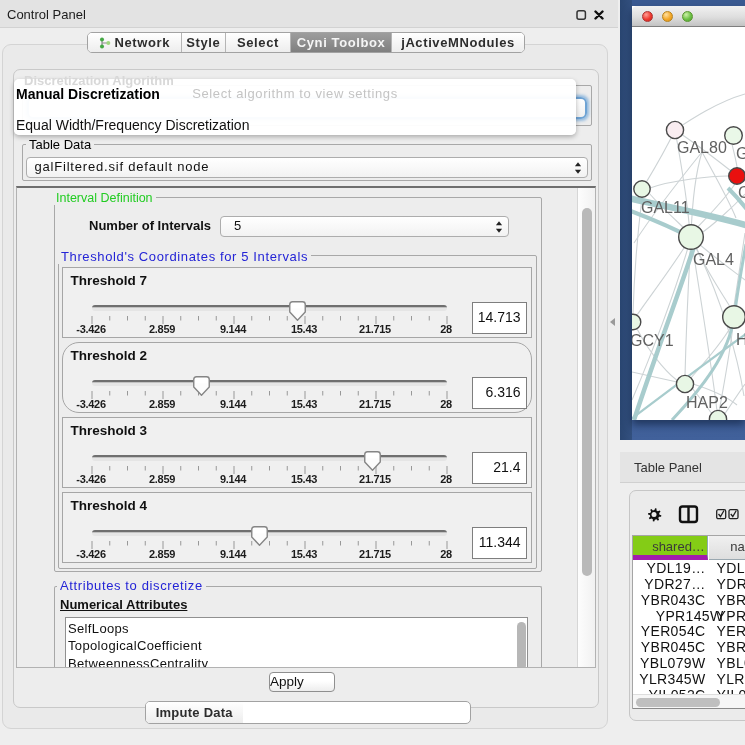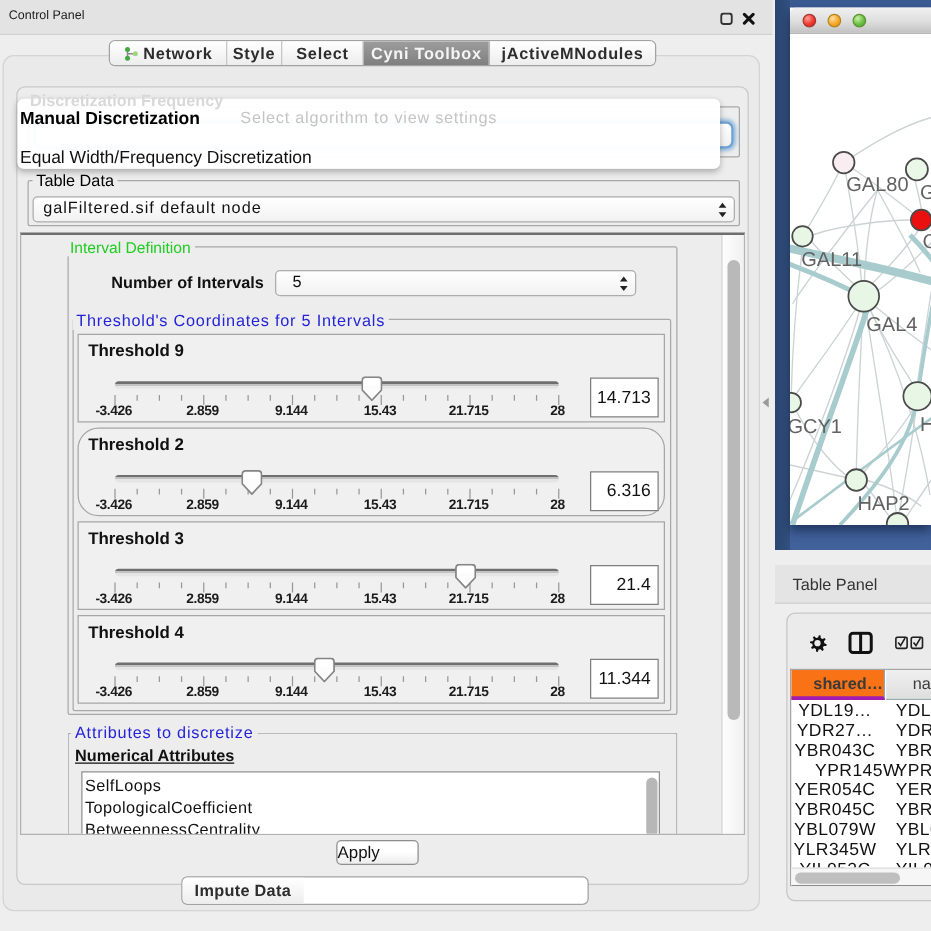--- a/index.html
+++ b/index.html
@@ -1,19 +1,19 @@
 <!DOCTYPE html>
 <html><head><meta charset="utf-8"><style>
 
 * { margin:0; padding:0; box-sizing:border-box; }
 html,body { width:745px; height:745px; overflow:hidden; }
 body { font-family:"Liberation Sans",sans-serif; background:#eeeeee; position:relative; }
 .abs { position:absolute; }
 #titlebar { position:absolute; left:0; top:0; width:618px; height:28px; background:#e3e3e3; border-bottom:1px solid #d2d2d2; }
-#titlebar span.t { position:absolute; left:7px; top:7px; font-size:10px; color:#1c1c1c; }
+#titlebar span.t { position:absolute; left:7px; top:7px; font-size:13px; color:#1c1c1c; }
 #panel1 { position:absolute; left:2px; top:44px; width:606px; height:685px; background:#eaeaea; border:1px solid #d4d4d4; border-radius:9px; }
 #panel2 { position:absolute; left:13px; top:69px; width:586px; height:639px; background:#ededed; border:1px solid #c9c9c9; border-radius:7px; }
 .seg { position:absolute; display:flex; border:1px solid #a2a2a2; border-radius:5px; overflow:hidden; background:#fff; }
 .seg div { height:100%; display:flex; align-items:center; justify-content:center; font-size:13px; font-weight:600; letter-spacing:0.6px; color:#2d2d2d; background:linear-gradient(#ffffff,#ededed); border-right:1px solid #b5b5b5; }
 .seg div:last-child { border-right:none; }
 .seg div.sel { background:linear-gradient(#9d9d9d,#7f7f7f); color:#f5f5f5; }
 .group { position:absolute; border:1px solid #a8a8a8; border-radius:2px; }
 .gtitle { position:absolute; top:-7px; font-size:13px; background:#ededed; padding:0 3px; white-space:nowrap; }
 .combo { position:absolute; background:linear-gradient(#ffffff,#f2f2f2); border:1px solid #adadad; border-radius:4px; font-size:13px; color:#111; }
 .combo span.txt { position:absolute; top:44%; transform:translateY(-50%); white-space:nowrap; }
@@ -36,21 +36,21 @@
 #desktop .leftdark { position:absolute; left:0; top:0; width:12px; height:100%; background:linear-gradient(90deg,#2a4671,#33507f); }
 #netwin { position:absolute; left:12px; top:6px; width:113px; height:414px; background:#fff; box-shadow:0 5px 8px rgba(8,22,48,0.55); }
 #netwin .wtb { position:absolute; left:0; top:0; width:100%; height:21px; background:linear-gradient(#f1f1f1 0%,#dedede 55%,#c3c3c3 100%); border-bottom:1px solid #7f7f7f; border-top-left-radius:5px; }
 .light { position:absolute; top:5px; width:11px; height:11px; border-radius:50%; }
 #netcontent { position:absolute; left:0; top:22px; width:113px; height:392px; overflow:hidden; background:#fff; }
 #tphdr { position:absolute; left:620px; top:452px; width:125px; height:31px; background:#e4e4e4; border-bottom:1px solid #d0d0d0; }
 #tphdr span { position:absolute; left:14px; top:8px; font-size:13px; color:#333; }
 #tablepanel { position:absolute; left:629px; top:490px; width:130px; height:231px; background:#ebebeb; border:1px solid #c6c6c6; border-radius:7px 0 0 7px; }
 #tbl { position:absolute; left:2px; top:44px; width:128px; height:174px; background:#fff; border-top:1px solid #a5a5a5; border-left:1px solid #a5a5a5; overflow:hidden; }
 .hcell { position:absolute; top:0; height:24px; font-size:13px; color:#3a3a3a; text-align:center; line-height:22px; }
-.trow { position:absolute; font-size:14px; color:#111; white-space:pre; width:75px; text-align:center; letter-spacing:0.35px; }
+.trow { position:absolute; font-size:14px; color:#111; white-space:pre; width:75px; text-align:right; letter-spacing:0.35px; }
 .trow2 { position:absolute; font-size:14px; color:#111; white-space:pre; letter-spacing:0.35px; }
 </style></head><body>
 
 <div id="titlebar">
     <span class="t">Control Panel</span>
 <svg style="position:absolute;left:576px;top:10px;" width="30" height="10" viewBox="0 0 30 10">
       <rect x="1" y="0.8" width="8.4" height="8.4" rx="2" fill="none" stroke="#333" stroke-width="1.5"></rect>
       <path d="M19.5,1.5 L26.5,8.5 M26.5,1.5 L19.5,8.5" stroke="#111" stroke-width="2.4" stroke-linecap="round"></path>
     </svg>
 </div>
@@ -92,21 +92,21 @@
       <span class="txt" style="left:13px;">5</span>
       <svg class="step" viewBox="0 0 9 14">
         <path d="M4.5,0.5 L8,5 H1 Z" fill="#222"></path>
         <path d="M4.5,13.5 L8,9 H1 Z" fill="#222"></path>
       </svg>
     </div>
 <div class="group" style="left:41px; top:66.5px; width:479px; height:314.5px;">
       <span class="gtitle" style="left:-1px; color:#2424d6; letter-spacing:0.62px;">Threshold's Coordinates for 5 Intervals</span>
     </div>
 <div class="tpanel" style="top:79px;">
-      <div class="ttitle">Threshold 9</div>
+      <div class="ttitle">Threshold 7</div>
       <div class="track"></div>
       <svg class="ticks" width="470" height="71">
         <path d="M29.00,48 L29.00,56 M46.75,48 L46.75,52.5 M64.50,48 L64.50,52.5 M82.25,48 L82.25,52.5 M100.00,48 L100.00,56 M117.75,48 L117.75,52.5 M135.50,48 L135.50,52.5 M153.25,48 L153.25,52.5 M171.00,48 L171.00,56 M188.75,48 L188.75,52.5 M206.50,48 L206.50,52.5 M224.25,48 L224.25,52.5 M242.00,48 L242.00,56 M259.75,48 L259.75,52.5 M277.50,48 L277.50,52.5 M295.25,48 L295.25,52.5 M313.00,48 L313.00,56 M330.75,48 L330.75,52.5 M348.50,48 L348.50,52.5 M366.25,48 L366.25,52.5 M384.00,48 L384.00,56" stroke="#989898" stroke-width="1" fill="none"></path>
       </svg>
       <span class="tl" style="left:28px;">-3.426</span>
       <span class="tl" style="left:99px;">2.859</span>
       <span class="tl" style="left:170px;">9.144</span>
       <span class="tl" style="left:241px;">15.43</span>
       <span class="tl" style="left:312px;">21.715</span>
       <span class="tl" style="left:383px;">28</span>
@@ -183,21 +183,21 @@
 </div>
 <div id="applybtn">Apply</div>
 <div class="seg" style="left:145px; top:700.5px; width:326px; height:23.5px;">
 <div style="width:96.5px; letter-spacing:0.25px;">Impute Data</div>
 </div>
 <div id="popup">
     <div style="position:absolute; left:0; top:6.5px; width:100%; text-align:center; font-size:13px; letter-spacing:0.6px; color:#c4c4c4;">Select algorithm to view settings</div>
     <div style="position:absolute; left:2px; top:7px; font-size:14px; font-weight:bold; color:#000;">Manual Discretization</div>
     <div style="position:absolute; left:2px; top:38px; font-size:14px; color:#111;">Equal Width/Frequency Discretization</div>
   </div>
-<div class="abs" style="left:24px; top:73px; font-size:13px; font-weight:bold; color:#d8d8d8;">Discretization Frequency</div>
+<div class="abs" style="left:24px; top:73px; font-size:13px; font-weight:bold; color:#d8d8d8;">Discretization Algorithm</div>
 <div id="desktop">
     <div class="leftdark"></div>
 <div id="netwin">
       <div class="wtb">
         <div class="light" style="left:9.5px; background:radial-gradient(circle at 35% 30%,#ff9d94,#ee3a30 55%,#c61f17); border:0.5px solid #a33;"></div>
         <div class="light" style="left:29.5px; background:radial-gradient(circle at 35% 30%,#ffe0a0,#f3a829 55%,#d98e12); border:0.5px solid #b7831d;"></div>
         <div class="light" style="left:49.5px; background:radial-gradient(circle at 35% 30%,#cdf0a8,#6cc045 55%,#4d9e2f); border:0.5px solid #59952f;"></div>
       </div>
 <div id="netcontent">
         <svg width="113" height="392" viewBox="0 0 113 392" style="position:absolute;left:0;top:0;">
@@ -270,21 +270,21 @@
 <rect x="34" y="1.5" width="17" height="15.5" rx="2.5" fill="none" stroke="#111" stroke-width="2.4"></rect>
       <line x1="42.5" y1="1.5" x2="42.5" y2="17" stroke="#111" stroke-width="2.4"></line>
 </svg>
 <svg style="position:absolute;left:86px;top:18px;" width="24" height="11" viewBox="0 0 24 11">
       <rect x="0.7" y="0.7" width="9" height="9" rx="1.5" fill="none" stroke="#222" stroke-width="1.3"></rect>
       <path d="M2.5,5 L4.5,7.5 L8,1.5" stroke="#222" stroke-width="1.3" fill="none"></path>
       <rect x="13" y="0.7" width="9" height="9" rx="1.5" fill="none" stroke="#222" stroke-width="1.3"></rect>
       <path d="M14.8,5 L16.8,7.5 L20.3,1.5" stroke="#222" stroke-width="1.3" fill="none"></path>
     </svg>
 <div id="tbl">
-<div class="hcell" style="left:0; width:75px; background:#f97316; border-right:1px solid #8fa9b5; border-bottom:3px solid #a21caf; text-indent:17px;font-weight:bold;">shared…</div>
+<div class="hcell" style="left:0; width:75px; background:#84cc16; border-right:1px solid #8fa9b5; border-bottom:5px solid #a21caf; text-indent:17px;">shared…</div>
 <div class="hcell" style="left:76px; width:75px; background:linear-gradient(#f0f0f0,#dedede); border-bottom:1px solid #9aa8b0;">name</div>
 <div class="trow" style="left:-2.5px; top:23.8px;">YDL19…</div>
 <div class="trow2" style="left:83.5px; top:23.8px;">YDL1</div>
 <div class="trow" style="left:-2.5px; top:39.7px;">YDR27…</div>
 <div class="trow2" style="left:83.5px; top:39.7px;">YDR2</div>
 <div class="trow" style="left:-2.5px; top:55.6px;">YBR043C</div>
 <div class="trow2" style="left:83.5px; top:55.6px;">YBR0</div>
 <div class="trow" style="left:-2.5px; top:71.5px;margin-left:18px;">YPR145W</div>
 <div class="trow2" style="left:83.5px; top:71.5px;">YPR1</div>
 <div class="trow" style="left:-2.5px; top:87.4px;">YER054C</div>

